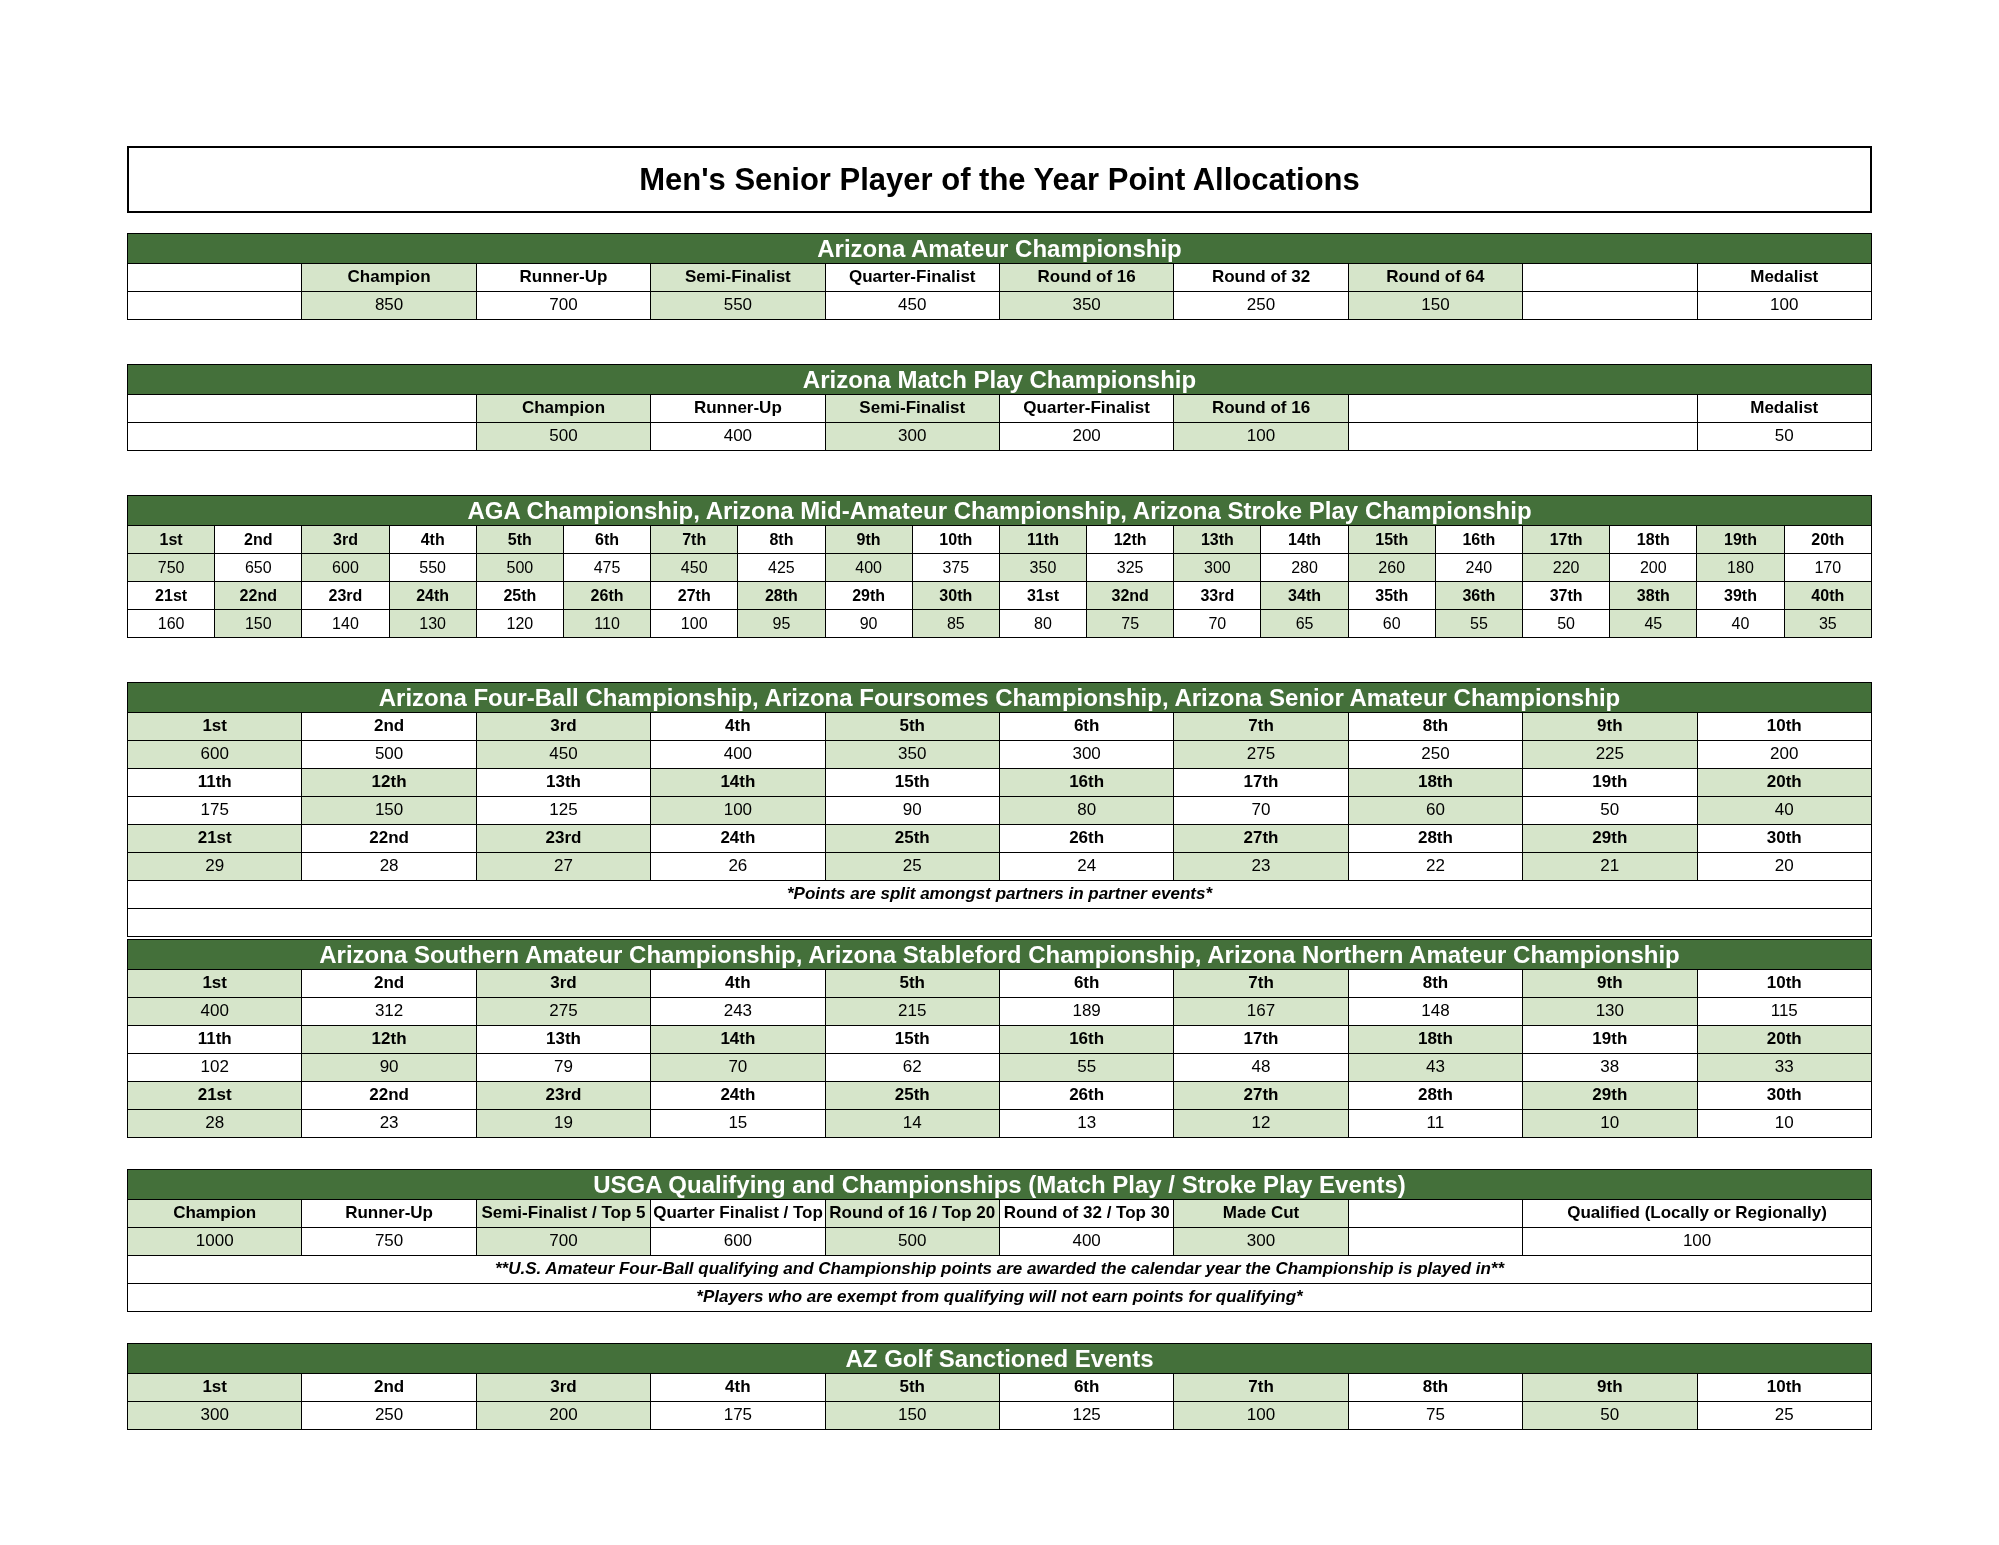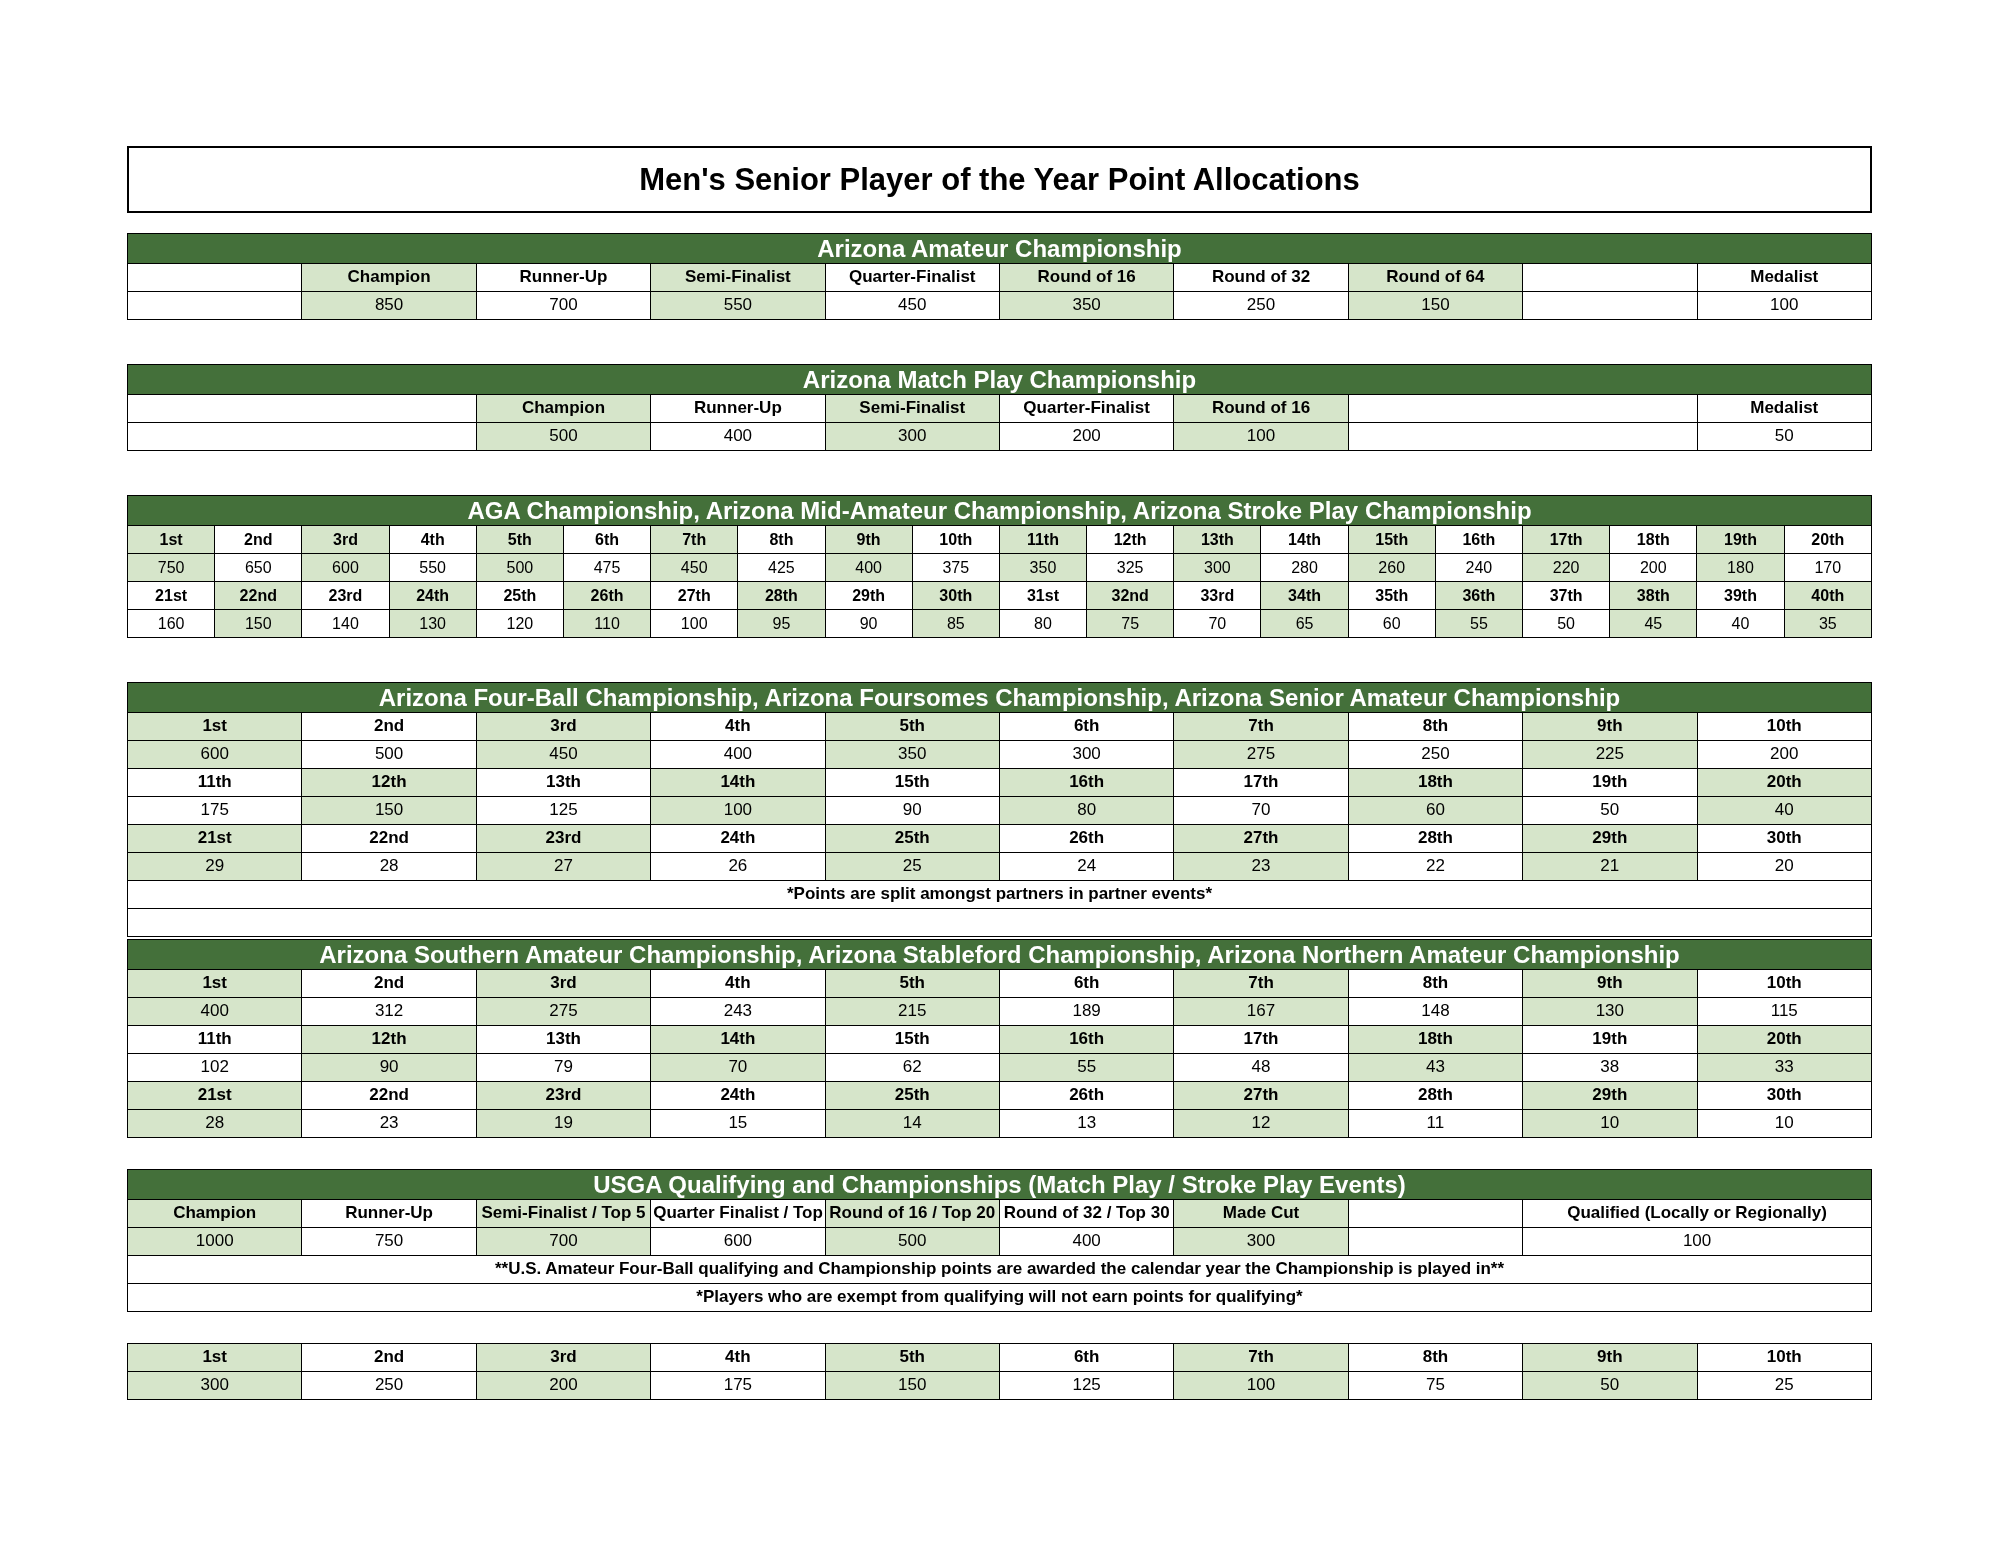--- a/index.html
+++ b/index.html
@@ -39,21 +39,21 @@
     height:27px; padding:0 2px;
     text-align:center; vertical-align:middle;
     font-size:17px; line-height:1.1;
     white-space:nowrap; overflow:hidden;
   }
   table.t20 td { font-size:16px; padding:0 1px; }
   td.b { font-weight:700; }
   td.g { background:var(--cgreen); }
   td.sm { font-size:13.5px; }
   td.md { font-size:15.5px;margin-top:32px; }
-  td.note { font-size:14px; font-weight:700; height:22px; background:#fff; }
+  td.note { font-size:14px; font-weight:700; font-style:italic; height:22px; background:#fff; }
   td.spacer { height:23px; background:#fff; }
 </style>
 </head>
 <body data-name="document-page">
 
 <div class="page" data-name="page">
   <div class="title-box" data-name="page-title-box">
     <h1 data-name="page-title">Men's Senior Player of the Year Point Allocations</h1>
   </div>
   <div id="tables" data-name="tables-container">
@@ -485,20 +485,21 @@
             <tr data-name="note-row">
               <td colspan="10" class="note" data-name="table-note">**U.S. Amateur Four-Ball qualifying and Championship points are awarded the calendar year the Championship is played in**</td>
             </tr>
             <tr data-name="note-row">
               <td colspan="10" class="note" data-name="table-note">*Players who are exempt from qualifying will not earn points for qualifying*</td>
             </tr>
           </tbody>
         </table>
       </div>
       <div class="tbl-wrap" data-name="table-az-sanctioned">
+        <div class="tbl-title" data-name="table-title-az-sanctioned">AZ Golf Sanctioned Events</div>
         <table class="tbl" data-name="table-grid-az-sanctioned">
           <colgroup>
             <col style="width: 10%;">
             <col style="width: 10%;">
             <col style="width: 10%;">
             <col style="width: 10%;">
             <col style="width: 10%;">
             <col style="width: 10%;">
             <col style="width: 10%;">
             <col style="width: 10%;">

